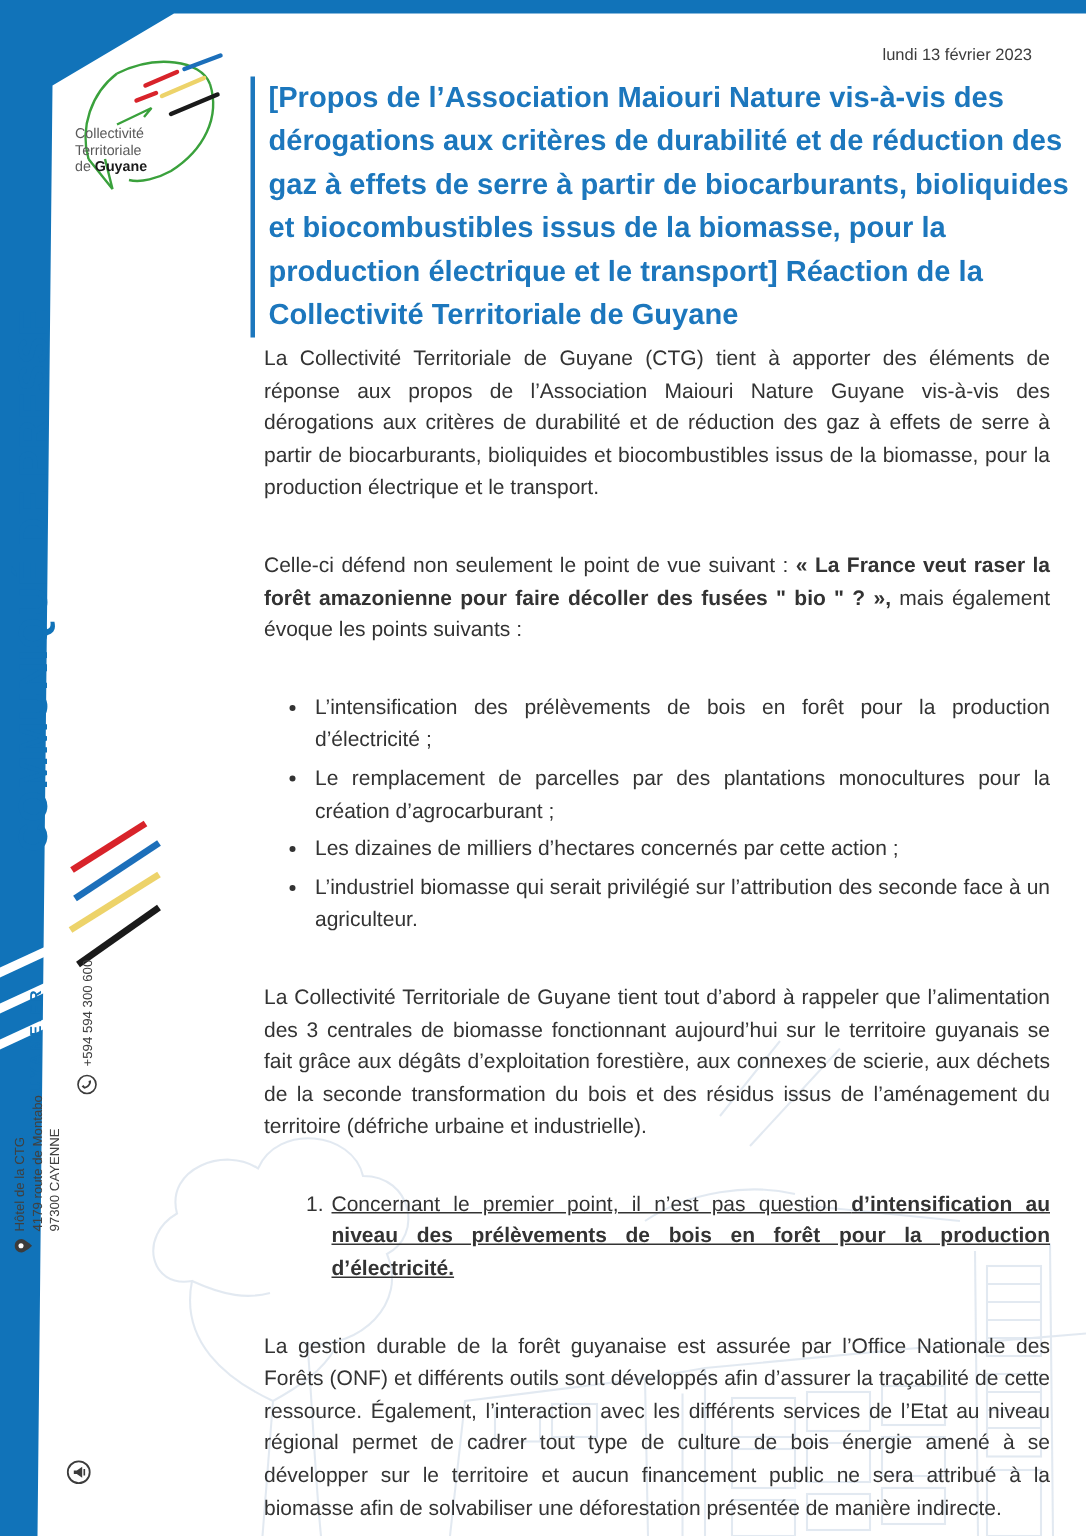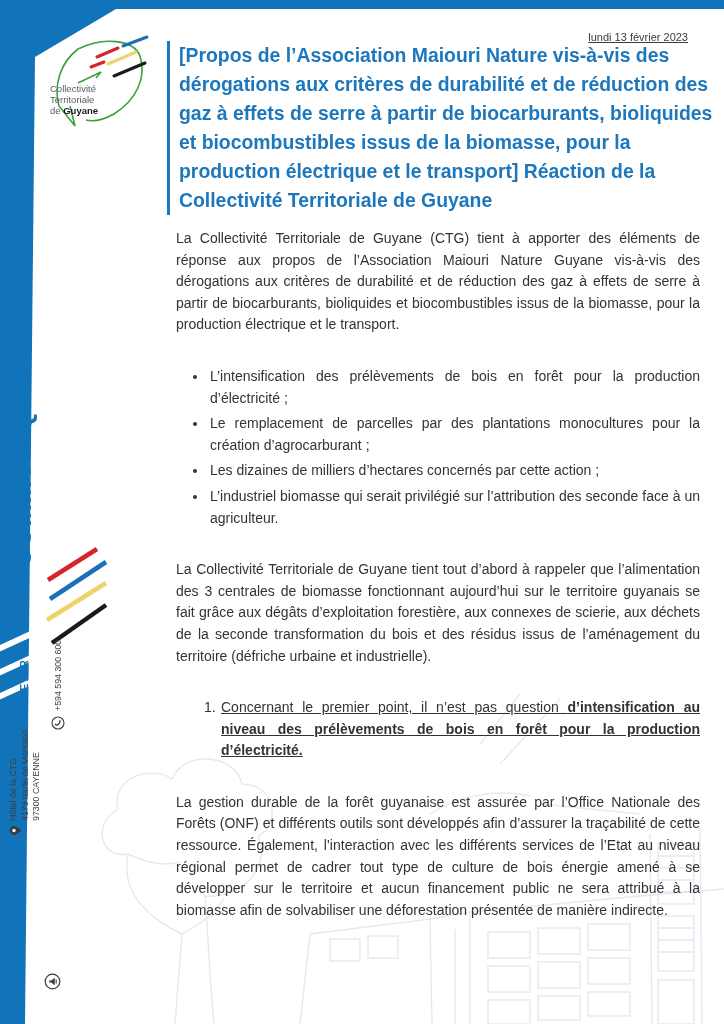--- a/index.html
+++ b/index.html
@@ -4,24 +4,24 @@
 <style>
   html,body{margin:0;padding:0;background:#e8e8e8;}
   .page{position:relative;width:724px;height:1024px;background:#ffffff;overflow:hidden;
         font-family:"Liberation Sans", sans-serif;color:#333;}
   svg{display:block;}
 
   
   #frame{position:absolute;left:0;top:0;}
 
   
-  .date{position:absolute;top:31px;right:36px;font-size:11px;color:#3c3c3c;text-decoration:underline;}
+  .date{position:absolute;top:31px;right:36px;font-size:11px;color:#3c3c3c;}
 
   
-  .title{position:absolute;left:167px;top:41px;width:537px;
+  .title{position:absolute;left:167px;top:51px;width:537px;
          border-left:3px solid #1c77bd;padding-left:9px;
          font-size:19.4px;line-height:29px;font-weight:bold;color:#1c77bd;}
 
   
   .logo{position:absolute;left:44px;top:33px;}
   .logo text{font-family:"Liberation Sans", sans-serif;font-size:9.5px;fill:#5a5a5a;}
   .logo .bold{font-weight:bold;fill:#1a1a1a;}
 
   
   .vtext{position:absolute;transform-origin:0 100%;transform:rotate(-90deg);white-space:nowrap;}
@@ -145,20 +145,21 @@
     </svg>
     <div>
       <div>Hôtel de la CTG</div>
       <div>4179 route de Montabo</div>
       <div>97300 CAYENNE</div>
     </div>
   </div>
 
   <div class="content">
     <p>La Collectivité Territoriale de Guyane (CTG) tient à apporter des éléments de réponse aux propos de l’Association Maiouri Nature Guyane vis-à-vis des dérogations aux critères de durabilité et de réduction des gaz à effets de serre à partir de biocarburants, bioliquides et biocombustibles issus de la biomasse, pour la production électrique et le transport.</p>
+    <p><span>Celle-ci défend non seulement le point de vue suivant : </span><span class="b">« La France veut raser la forêt amazonienne pour faire décoller des fusées " bio " ? »,</span><span> mais également évoque les points suivants :</span></p>
     <ul>
       <li>L’intensification des prélèvements de bois en forêt pour la production d’électricité ;</li>
       <li>Le remplacement de parcelles par des plantations monocultures pour la création d’agrocarburant ;</li>
       <li>Les dizaines de milliers d’hectares concernés par cette action ;</li>
       <li>L’industriel biomasse qui serait privilégié sur l’attribution des seconde face à un agriculteur.</li>
     </ul>
     <p>La Collectivité Territoriale de Guyane tient tout d’abord à rappeler que l’alimentation des 3 centrales de biomasse fonctionnant aujourd’hui sur le territoire guyanais se fait grâce aux dégâts d’exploitation forestière, aux connexes de scierie, aux déchets de la seconde transformation du bois et des résidus issus de l’aménagement du territoire (défriche urbaine et industrielle).</p>
     <div class="numbered">
       <span class="num">1.</span>
       <span class="ntext"><span>Concernant le premier point, il n’est pas question </span><span class="b">d’intensification au niveau des prélèvements de bois en forêt pour la production d’électricité.</span></span>

